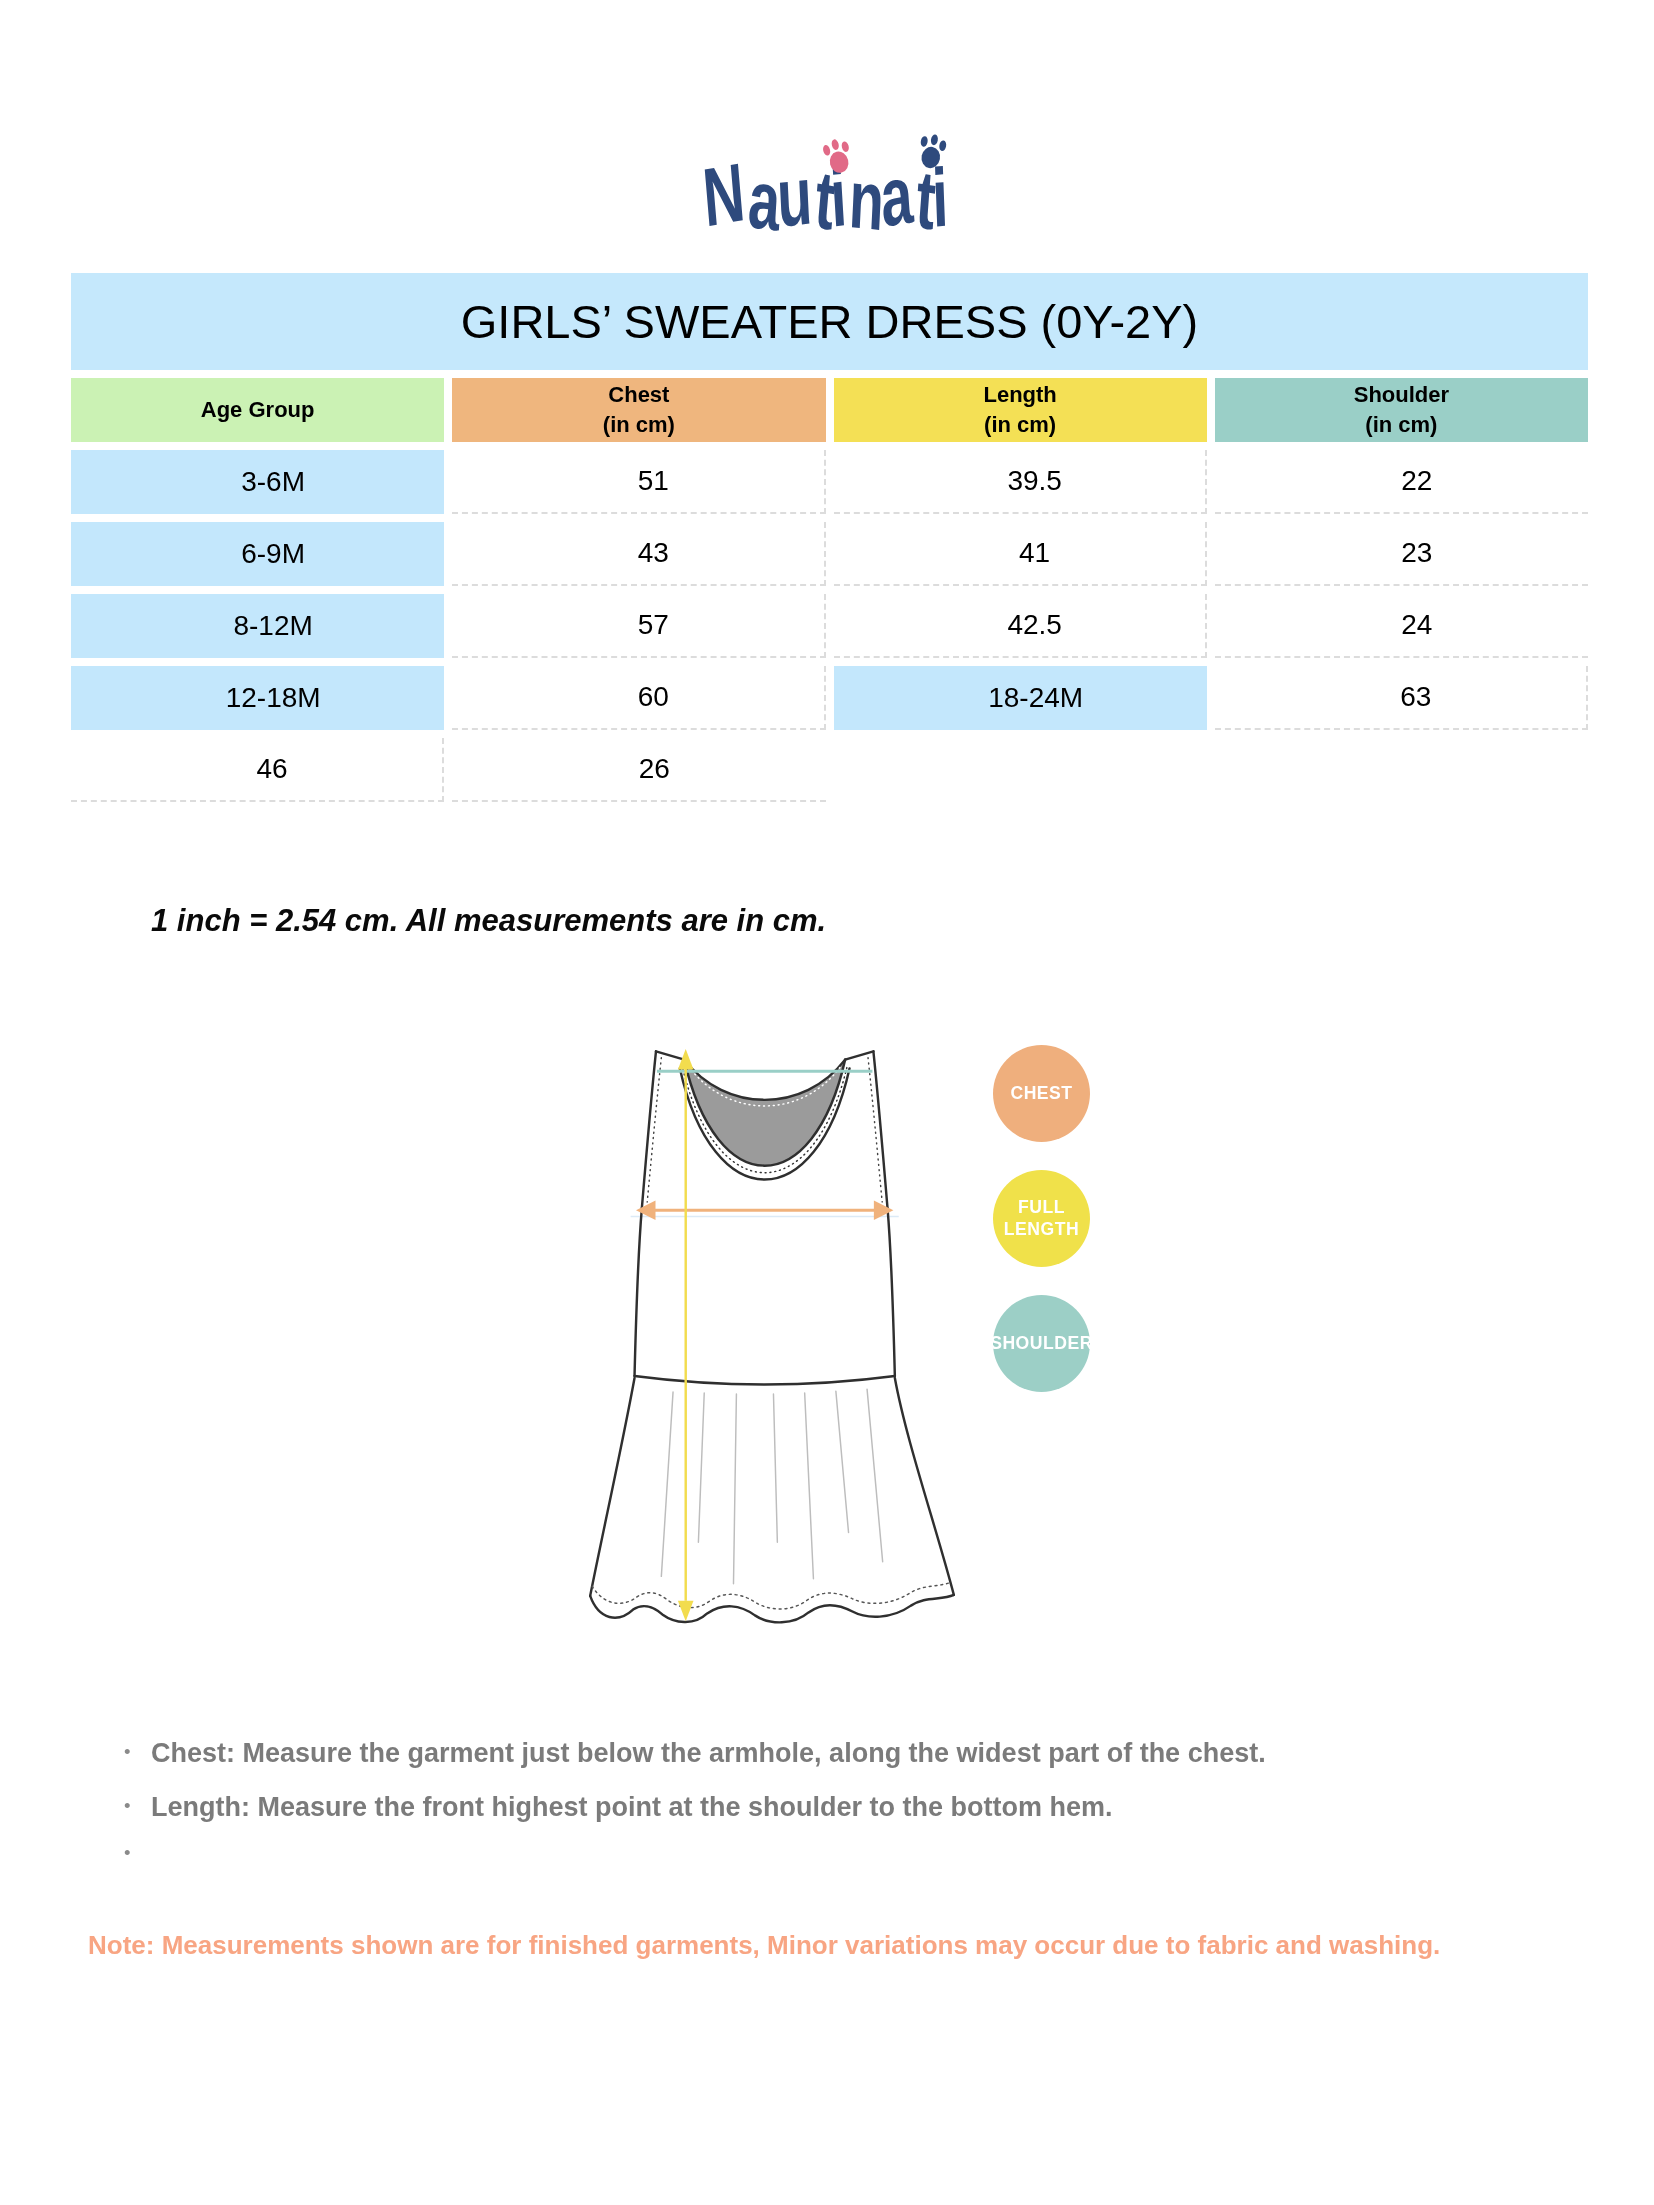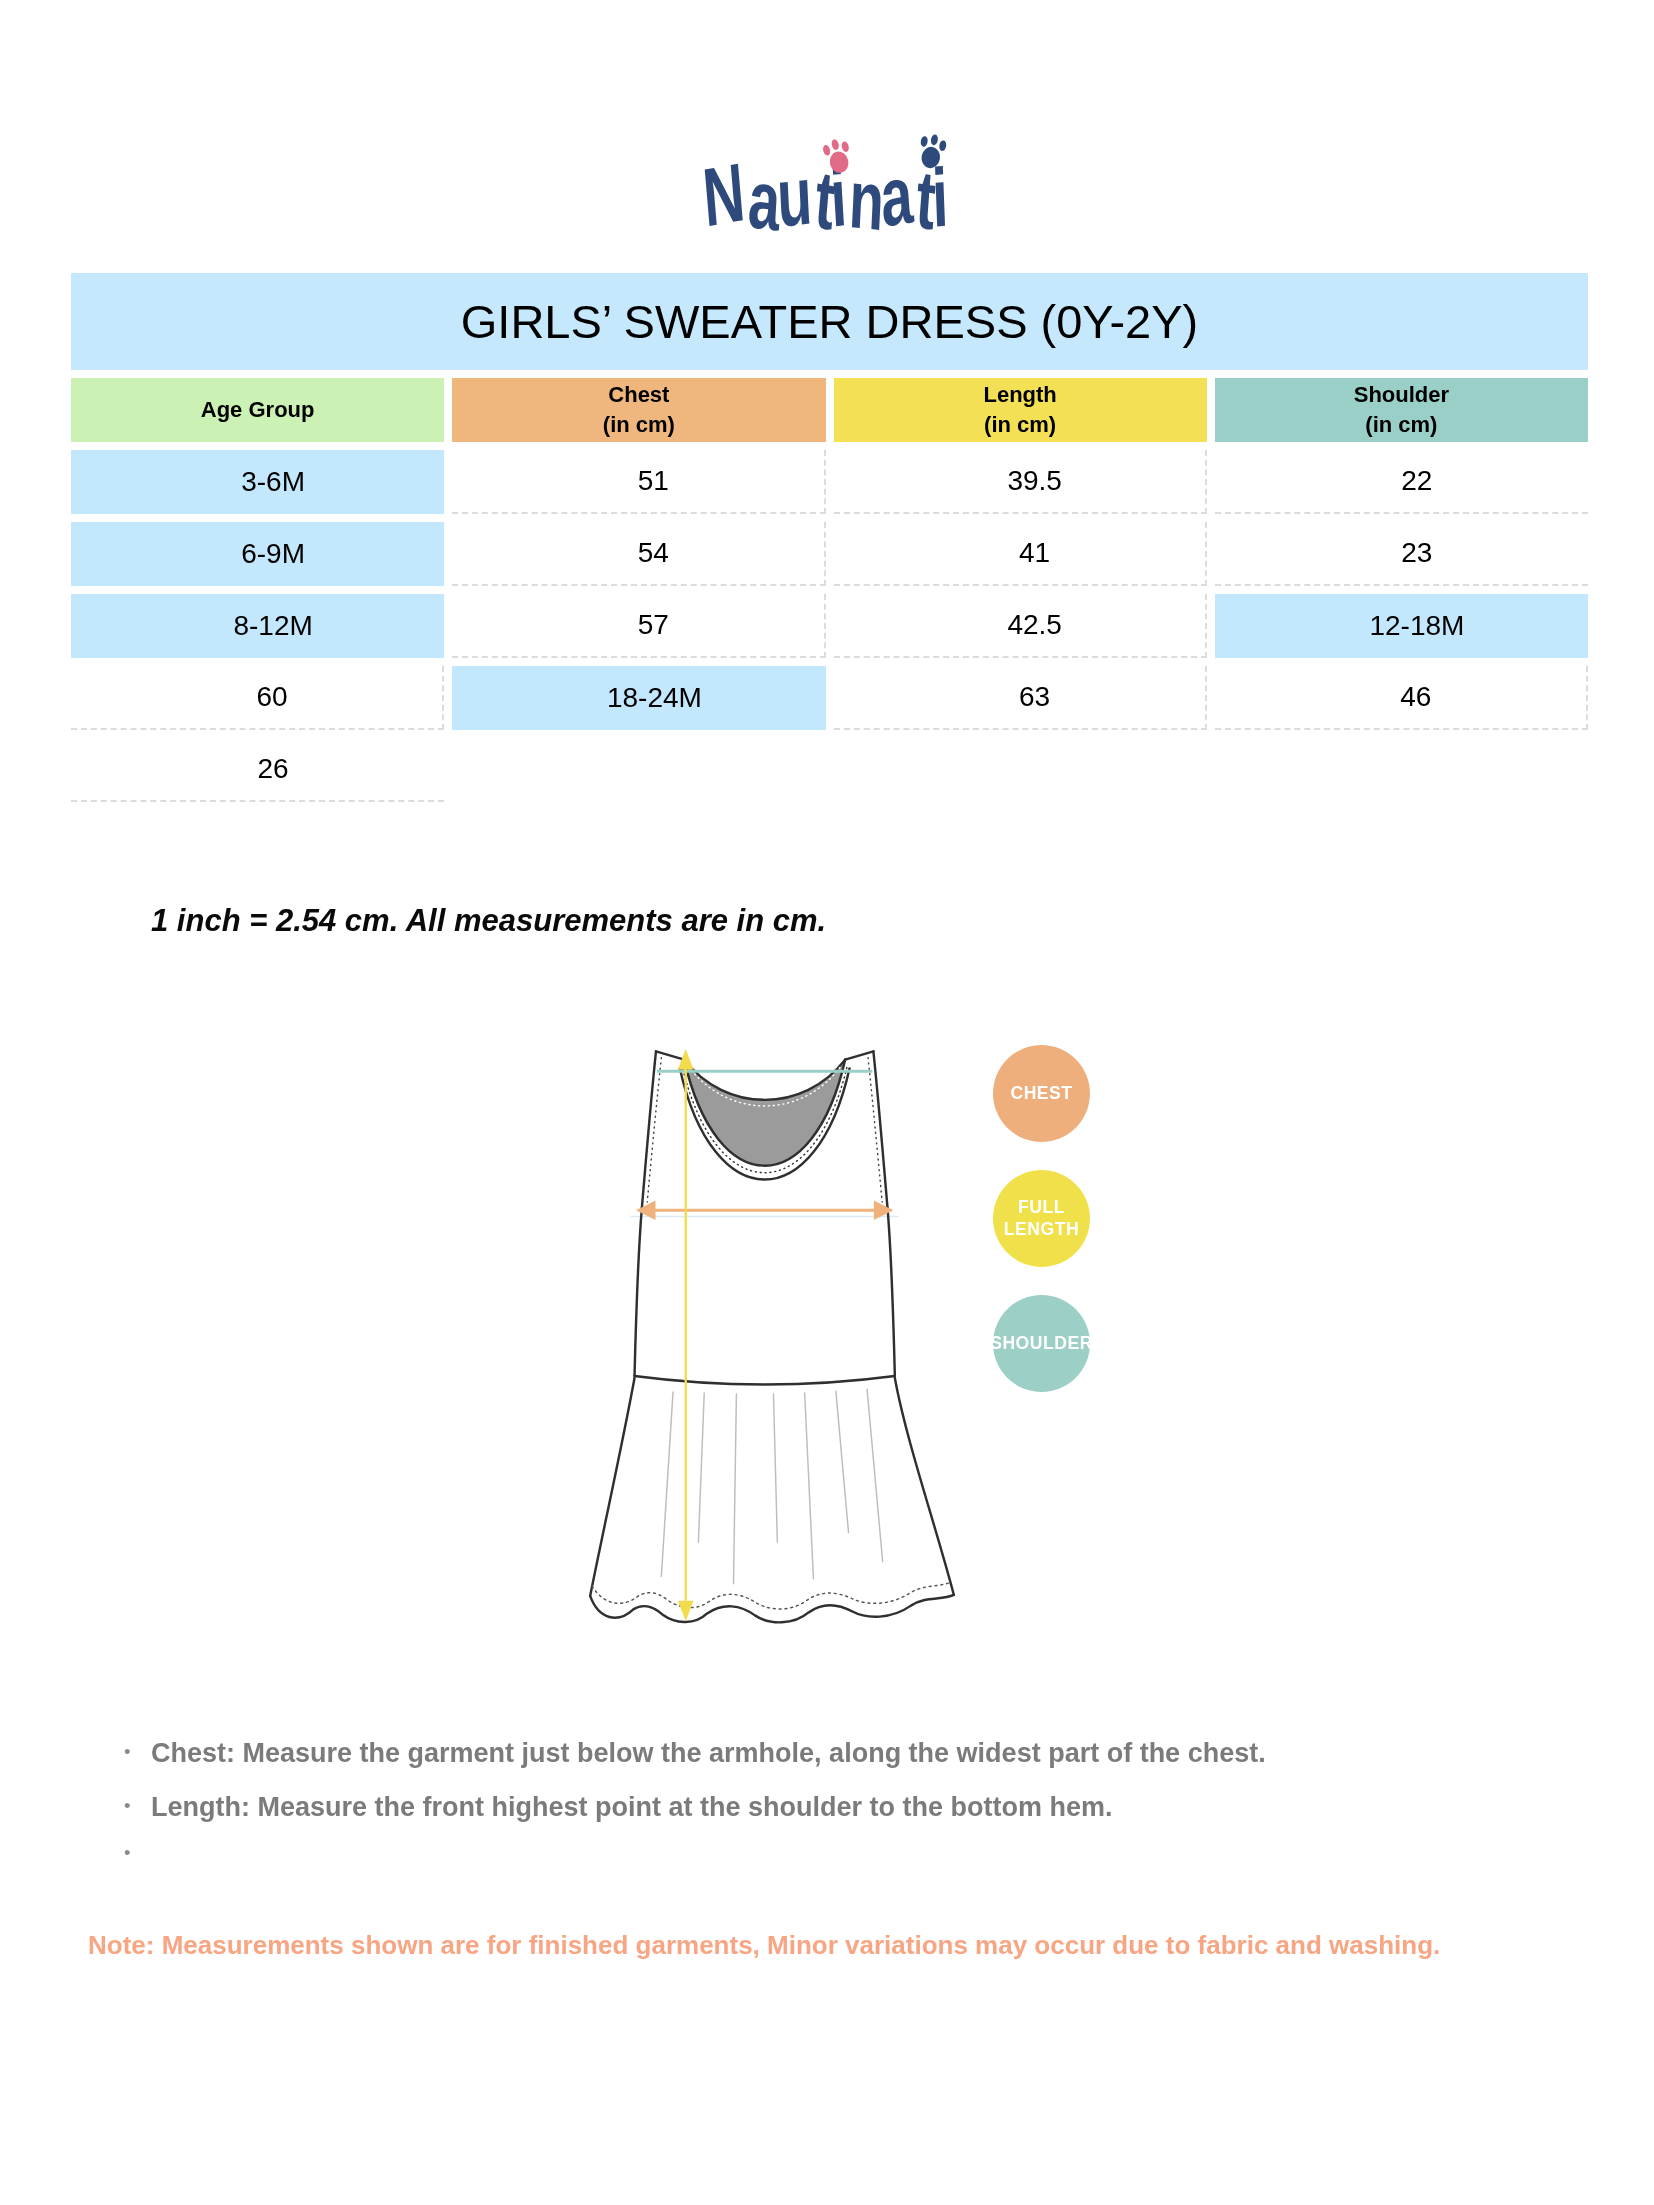--- a/index.html
+++ b/index.html
@@ -109,27 +109,28 @@
       <span>Shoulder</span>
       <span>(in cm)</span>
     </div>
 
     <div class="cell age" style="background: rgb(195, 231, 252);">3-6M</div>
     <div class="cell val sep">51</div>
     <div class="cell val sep">39.5</div>
     <div class="cell val">22</div>
 
     <div class="cell age" style="background: rgb(195, 231, 252);">6-9M</div>
-    <div class="cell val sep">54</div>
+    <div class="cell val sep">43</div>
     <div class="cell val sep">41</div>
     <div class="cell val">23</div>
 
     <div class="cell age" style="background: rgb(195, 231, 252);">8-12M</div>
     <div class="cell val sep">57</div>
     <div class="cell val sep">42.5</div>
+    <div class="cell val">24</div>
 
     <div class="cell age" style="background: rgb(195, 231, 252);">12-18M</div>
     <div class="cell val sep">60</div>
 
     <div class="cell age" style="background: rgb(195, 231, 252);">18-24M</div>
     <div class="cell val sep">63</div>
     <div class="cell val sep">46</div>
     <div class="cell val">26</div>
   </div>
 

